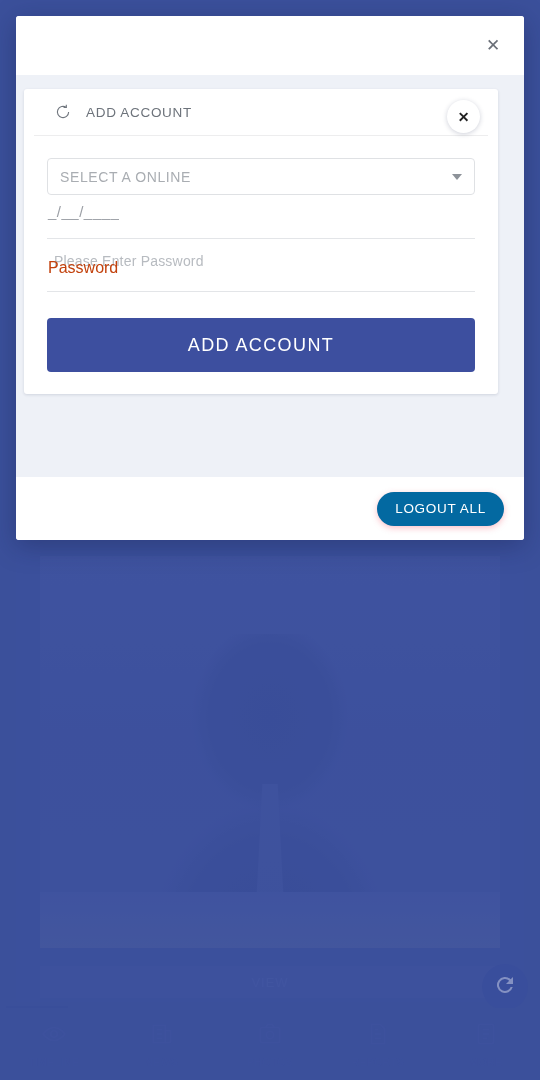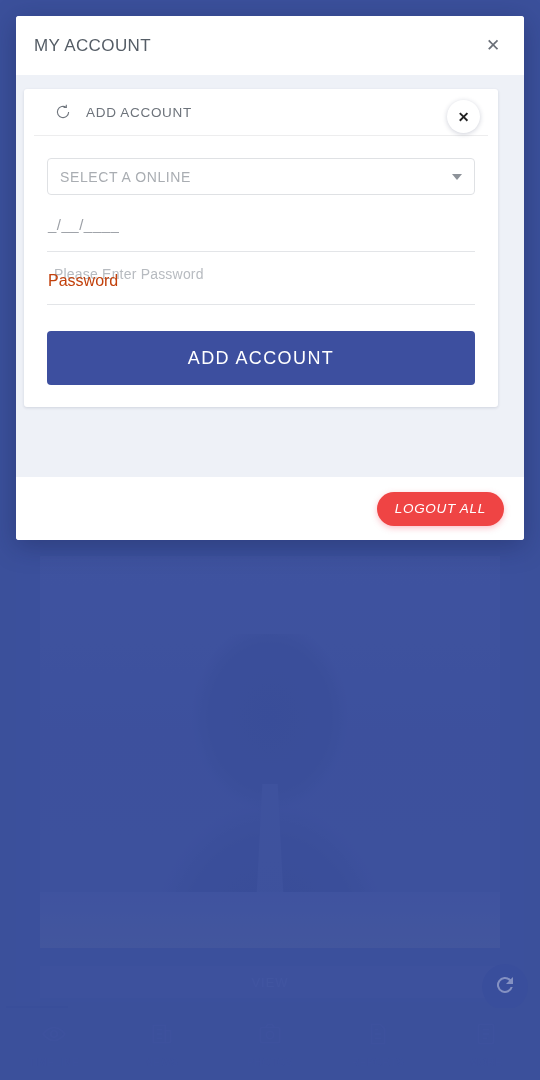--- a/index.html
+++ b/index.html
@@ -135,21 +135,21 @@
   }
   .select-value { font-size: 14px; color: #a9adb2; letter-spacing: .6px; }
   .caret {
     margin-left: auto;
     width: 0; height: 0;
     border-left: 5px solid transparent; border-right: 5px solid transparent;
     border-top: 6px solid #8d9299;
   }
 
   .field {
-    margin-top: 17px; position: relative;
+    margin-top: 4px; position: relative;
     border-bottom: 1px solid #e3e5e8; height: 40px;
   }
   .field-date-text {
     position: absolute; left: 1px; top: 4px;
     font-size: 15px; color: #9b9fa5; letter-spacing: .5px;
   }
   .field-pw { margin-top: 12px; height: 41px; }
   .field-pw-label {
     position: absolute; left: 7px; top: 2px;
     font-size: 14px; color: #b7bbc0; letter-spacing: .2px;
@@ -188,21 +188,21 @@
   .modal-footer {
     flex: none; height: 63px; background: #ffffff;
     display: flex; align-items: center; justify-content: flex-end;
     padding: 0 20px; gap: 11px;
   }
   .pill {
     border: none; border-radius: 18px; height: 34px;
     color: #ffffff; font-size: 13.5px; letter-spacing: .7px;
     cursor: pointer; font-family: inherit; padding: 0 18px;
   }
-  .pill-danger { background: #ef4444; box-shadow: 0 2px 6px rgba(242,73,95,.35); font-style: italic; }
+  .pill-danger { background: #0369a1; box-shadow: 0 2px 6px rgba(242,73,95,.35); }
   .pill-primary { background: #3d4f9f; box-shadow: 0 2px 6px rgba(61,79,159,.3); }
 </style>
 </head>
 <body>
 
 <div class="app-bg">
   <div class="bg-page"></div>
 
   <div class="bg-card">
     <div class="bg-person"></div>
@@ -273,21 +273,20 @@
       <span class="nav-label">MORE</span>
     </div>
   </div>
 </div>
 
 <div class="scrim"></div>
 
 <div class="modal">
 
   <div class="modal-header">
-    <span class="modal-title">MY ACCOUNT</span>
     <span class="modal-close">✕</span>
   </div>
 
   <div class="modal-body">
 
     <div class="card add-card">
 
       <div class="add-head">
         <span class="add-head-icon">
           <svg viewBox="0 0 24 24">

